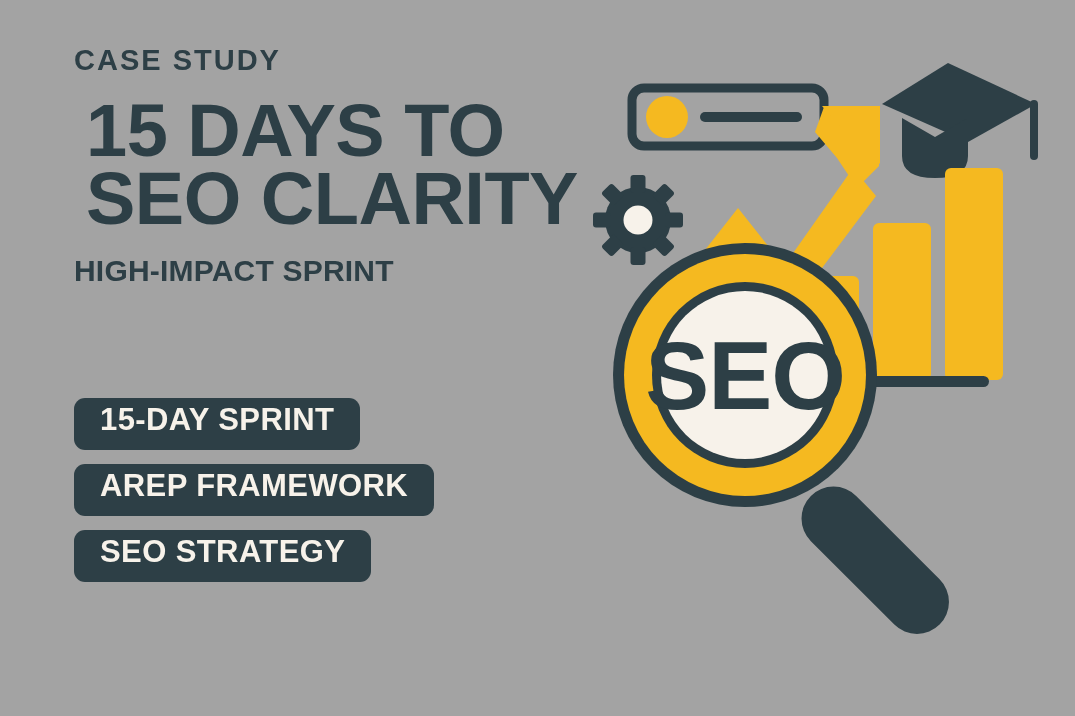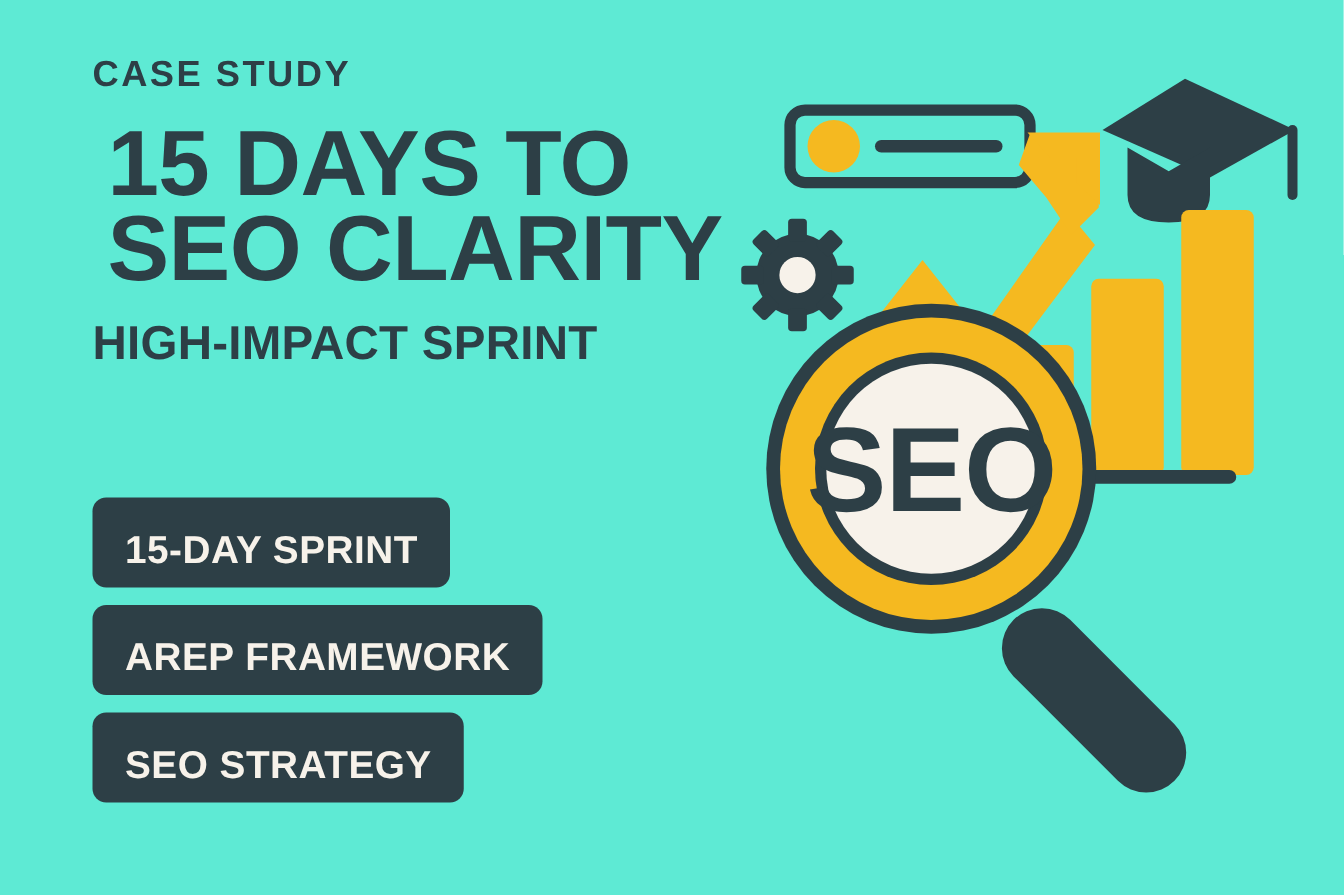--- a/index.html
+++ b/index.html
@@ -5,21 +5,21 @@
 <style>
   html, body {
     margin: 0;
     padding: 0;
     background: #ffffff;
   }
   #canvas {
     position: relative;
     width: 1075px;
     height: 716px;
-    background: #5eead4;
+    background: #a3a3a3;
     overflow: hidden;
     font-family: "Liberation Sans", sans-serif;
     -webkit-font-smoothing: antialiased;
   }
 
   
   #left-column {
     position: absolute;
     left: 74px;
     top: 46px;
@@ -42,21 +42,21 @@
     color: #2d3f46;
     line-height: 0.92;
     letter-spacing: -0.5px;
     margin: 12px;
     white-space: nowrap;
   }
   #headline .hl-line { display: block; }
 
   #subhead {
     margin: 22px 0 0 0;
-    font-size: 38px;
+    font-size: 30px;
     font-weight: bold;
     color: #2d3f46;
     line-height: 1.06;
     letter-spacing: 0.2px;
     white-space: nowrap;
   }
   #subhead .sh-line { display: block; }
 
   
   #pill-list {
@@ -68,21 +68,21 @@
     gap: 14px;
     align-items: flex-start;
   }
   .pill {
     background: #2d3f46;
     color: #f7f2ea;
     border-radius: 11px;
     font-size: 31px;
     font-weight: bold;
     letter-spacing: 0.4px;
-    padding: 26px 26px 15px 26px;
+    padding: 6px 26px 15px 26px;
     line-height: 1;
     white-space: nowrap;
     box-sizing: border-box;
   }
 
   
   #illustration {
     position: absolute;
     left: 580px;
     top: 40px;

